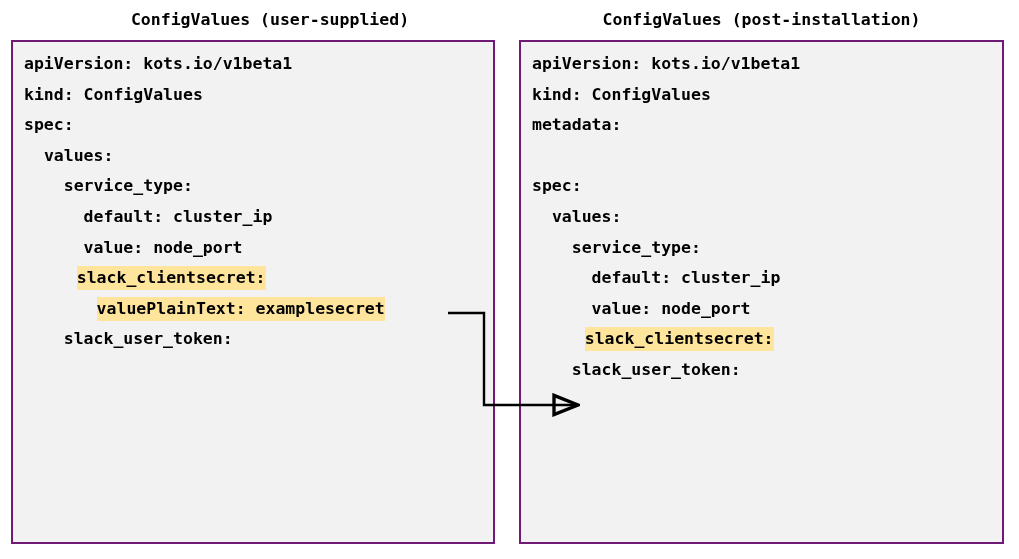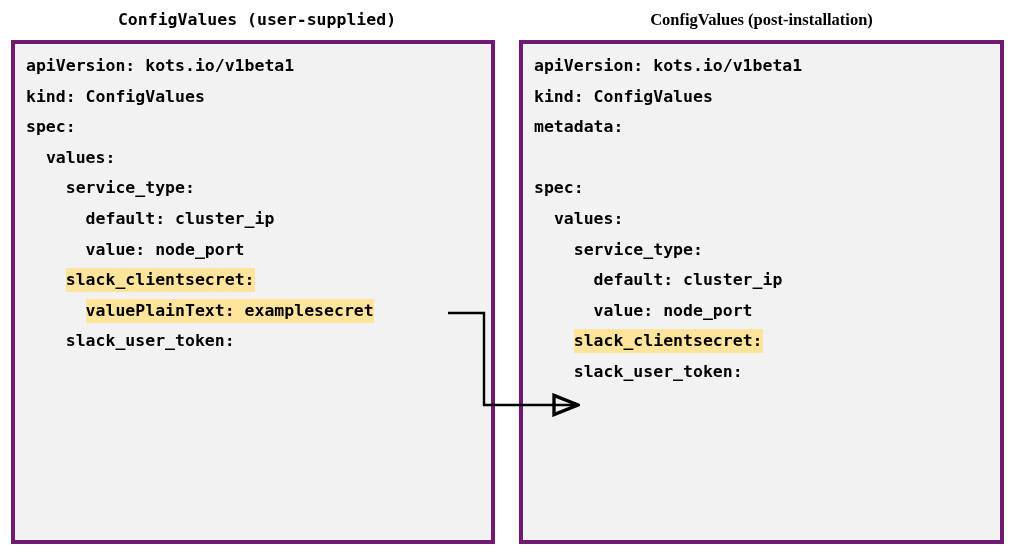--- a/index.html
+++ b/index.html
@@ -28,28 +28,28 @@
     position: absolute;
     text-align: center;
     font-family: "DejaVu Sans Mono", "Liberation Mono", monospace;
     font-weight: bold;
     font-size: 16.5px;
     letter-spacing: 0px;
     color: #000000;
     white-space: pre;
     line-height: 20px;
   }
-  #title-left  { left: 15px;  top: 10px; width: 484px; }
-  #title-right { left: 519px; top: 10px; width: 485px; font-family: Liberation Serif, serif; }
+  #title-left  { left: 28px;  top: 10px; width: 484px; }
+  #title-right { left: 519px; top: 10px; width: 485px; }
 
   
   .yaml-box {
     position: absolute;
     background: #f2f2f2;
-    border: 4px solid #701a75;
+    border: 2px solid #701a75;
     overflow: hidden;
   }
   #box-left  { left: 11px;  top: 40px; width: 484px; height: 504px; }
   #box-right { left: 519px; top: 40px; width: 485px; height: 504px; }
 
   .yaml-lines {
     position: absolute;
     left: 11px;
     top: 7px;
     right: 0;
@@ -66,20 +66,21 @@
     color: #000000;
   }
   .yaml-line > .seg {
     display: inline;
     padding: 2px 0 3px 0;
     white-space: pre;
   }
   .yaml-line.hl > .seg {
     background: #ffe49c;
     box-shadow: 0 0 0 0 transparent;
+    margin-left: 13px;
   }
 
   
   .connector {
     position: absolute;
     left: 0;
     top: 0;
     width: 1019px;
     height: 559px;
     pointer-events: none;

